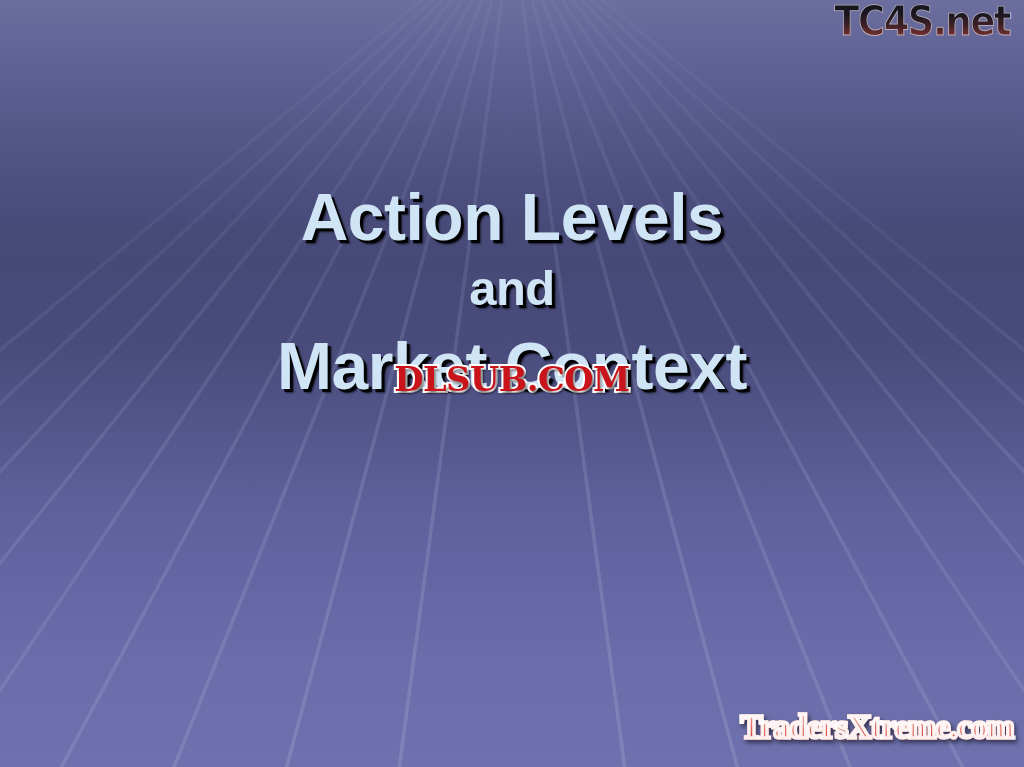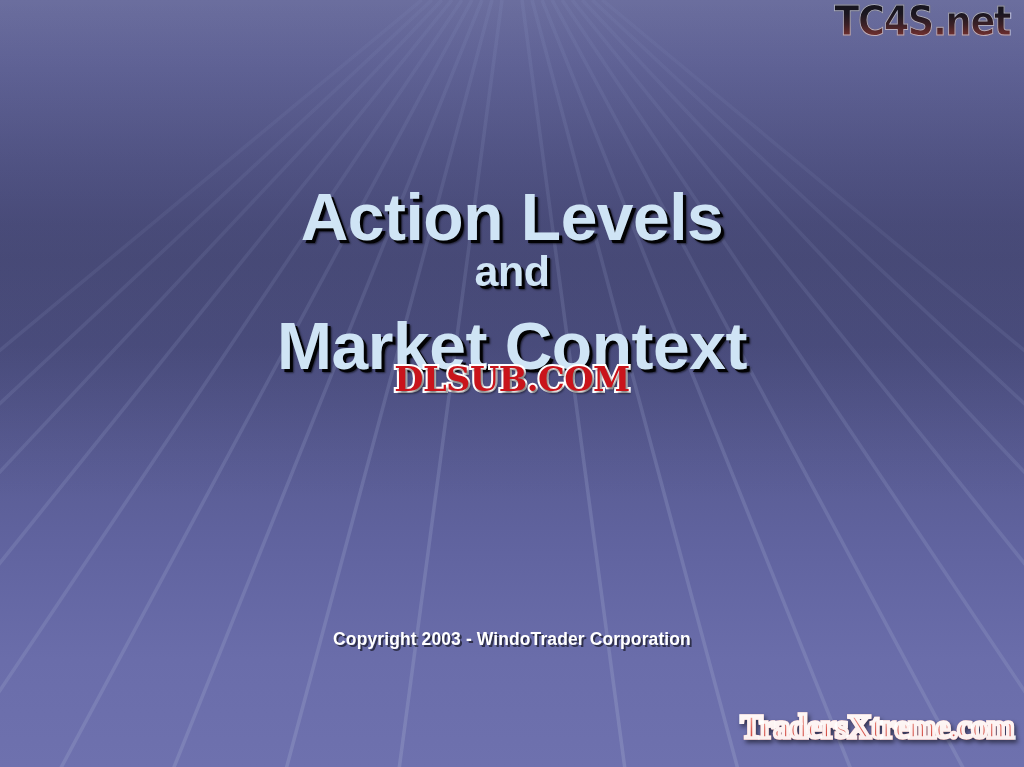--- a/index.html
+++ b/index.html
@@ -66,21 +66,21 @@
     color: #cfe4f5;
     font-weight: bold;
     line-height: 1.0;
     letter-spacing: -0.5px;
     text-shadow:
       3px 3px 0 rgba(0,0,0,0.92),
       4px 4px 2px rgba(0,0,0,0.55);
     white-space: nowrap;
   }
   #title-line-1 { font-size: 66px; }
-  #title-line-2 { font-size: 43px; }
+  #title-line-2 { font-size: 49px; margin-top: 14px; }
   #title-line-3 { font-size: 66px; margin-top: 20px; }
 
   
   #copyright {
     position: absolute;
     left: 0;
     right: 0;
     top: 629px;
     text-align: center;
     color: #ffffff;
@@ -236,19 +236,18 @@
   </div>
 
   <div id="title-block">
     <div class="title-line" id="title-line-1">Action Levels</div>
     <div class="title-line" id="title-line-2">and</div>
     <div class="title-line" id="title-line-3">Market Context</div>
   </div>
 
   <div id="wm-dlsub">DLSUB.COM</div>
 
-  <div id="copyright">Copyright 2003 - WindoTrader Corporation</div>
 
   <div id="wm-tc4s">TC4S.net</div>
 
   <div id="wm-traders">TradersXtreme.com</div>
 
 </div>
 
 </body></html>

